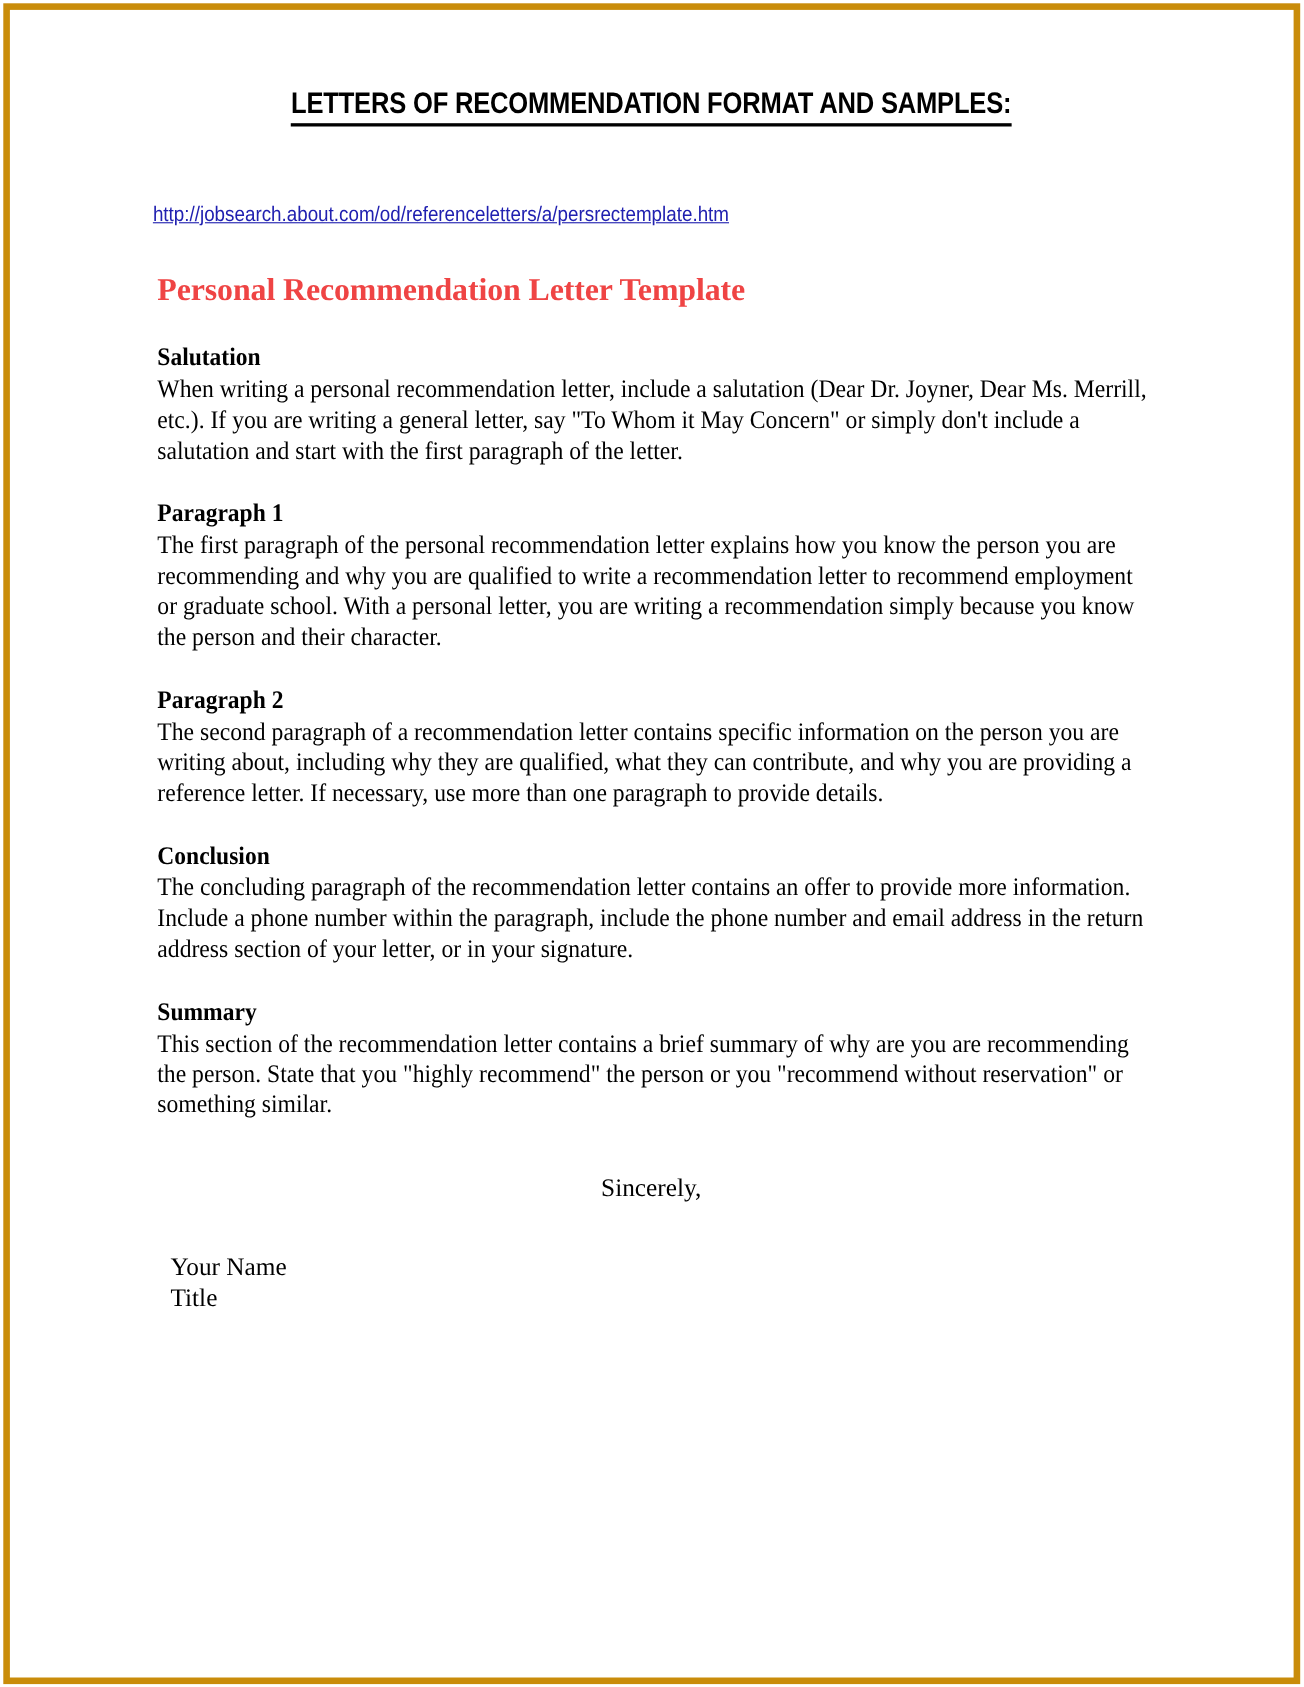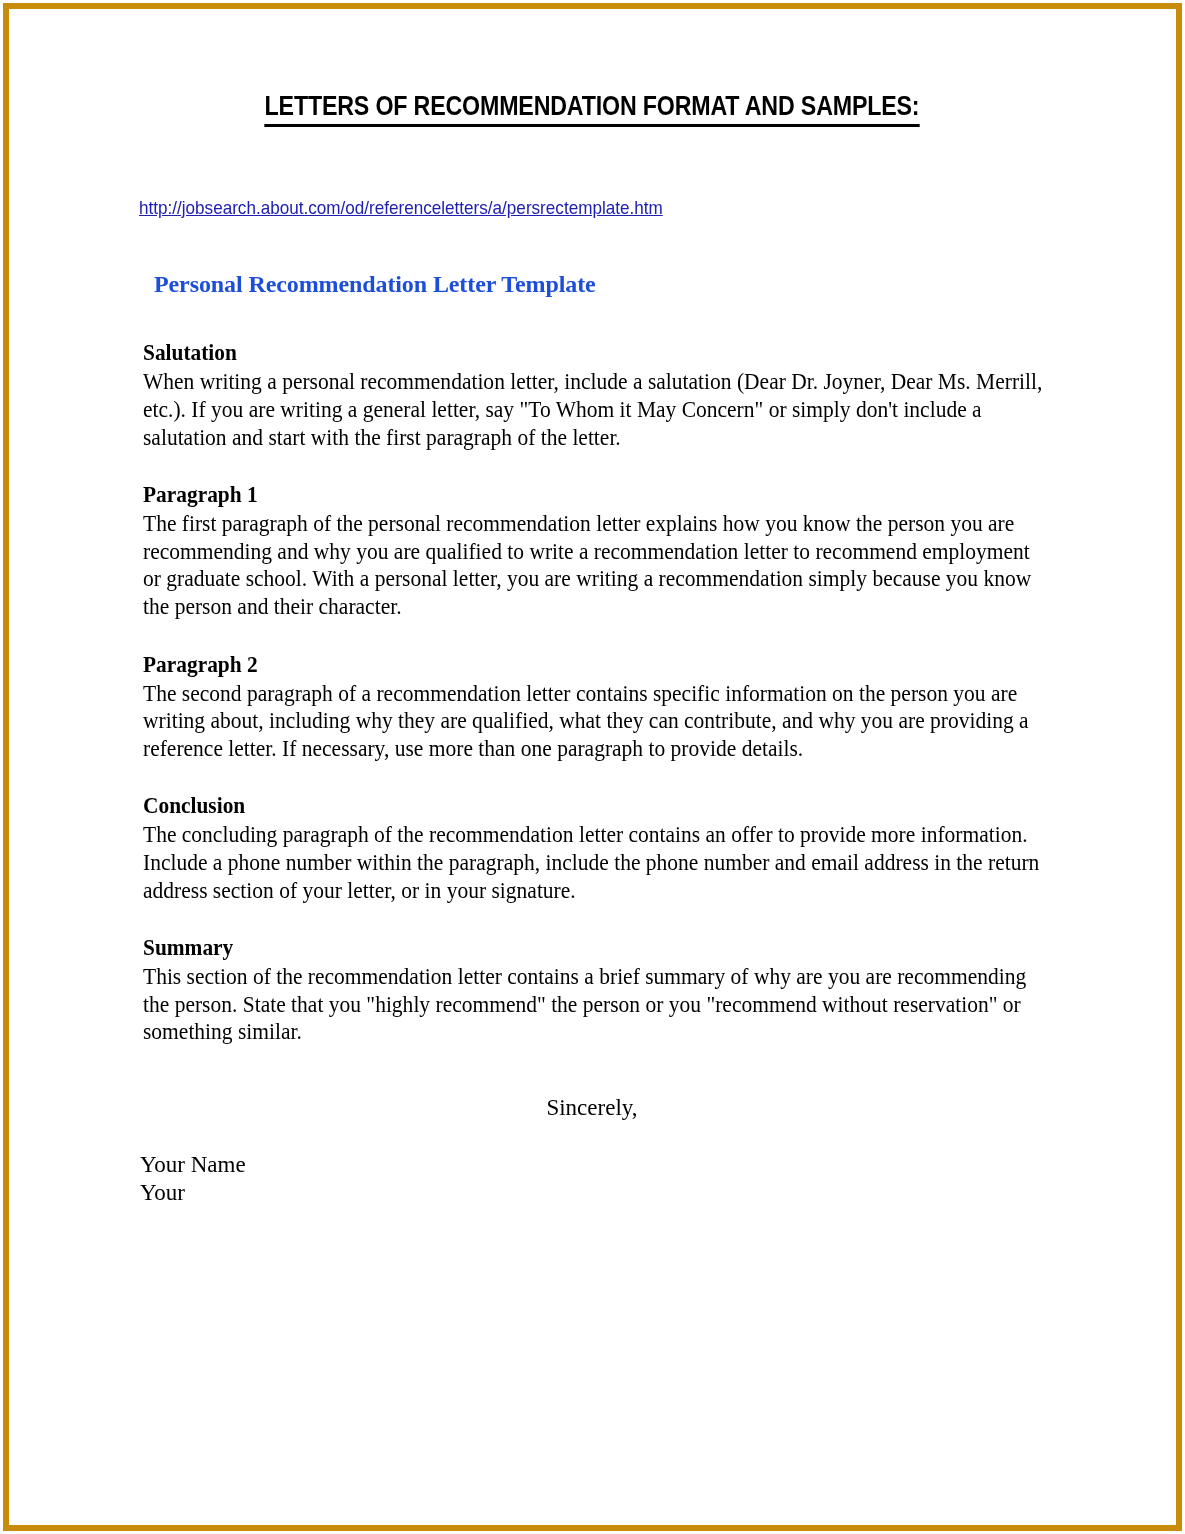--- a/index.html
+++ b/index.html
@@ -26,21 +26,21 @@
     top: 3px;
     right: 3px;
     bottom: 3px;
     border: 6px solid #c98c0a;
     box-sizing: border-box;
     pointer-events: none;
   }
   .content {
     position: absolute;
     left: 139px;
-    top: 16px;
+    top: 4px;
     width: 906px;
   }
 
   
   .doc-title {
     text-align: center;
     margin: 0;
     padding-top: 76px;
     font-family: "Liberation Sans Narrow", "Liberation Sans", "DejaVu Sans", sans-serif;
     font-weight: bold;
@@ -71,26 +71,26 @@
   }
   .url-line a,
   .url-line .link {
     color: #2020b0;
     text-decoration: underline;
     cursor: pointer;
   }
 
   
   .template-heading {
-    margin: 15px;
+    margin: 4px;
     padding-top: 36px;
     font-family: "Liberation Serif", "DejaVu Serif", serif;
     font-weight: bold;
-    font-size: 24px;
-    color: #1d4ed8;
+    font-size: 29px;
+    color: #ef4444;
     line-height: 1.2;
     letter-spacing: -0.1px;
   }
 
   
   .block {
     margin: 4px;
     padding-top: 26px;
   }
   .block h3 {
@@ -119,21 +119,21 @@
   .closing {
     margin: 0;
     padding-top: 44px;
     font-family: "Liberation Serif", "DejaVu Serif", serif;
     font-size: 23px;
     line-height: 1.2;
     color: #000;
     text-align: center;
   }
   .signature-block {
-    margin: 1px;
+    margin: 16px;
     padding-top: 28px;
     font-family: "Liberation Serif", "DejaVu Serif", serif;
     font-size: 23px;
     line-height: 1.22;
     color: #000;
   }
   .signature-block div { margin: 0; }
 </style>
 </head>
 <body>
@@ -173,17 +173,17 @@
 
     <div class="block">
       <h3>Summary</h3>
       <p>This section of the recommendation letter contains a brief summary of why are you are recommending the person. State that you "highly recommend" the person or you "recommend without reservation" or something similar.</p>
     </div>
 
     <p class="closing">Sincerely,</p>
 
     <div class="signature-block">
       <div>Your Name</div>
-      <div>Your</div>
+      <div>Title</div>
     </div>
 
   </div>
 </div>
 
 </body></html>

